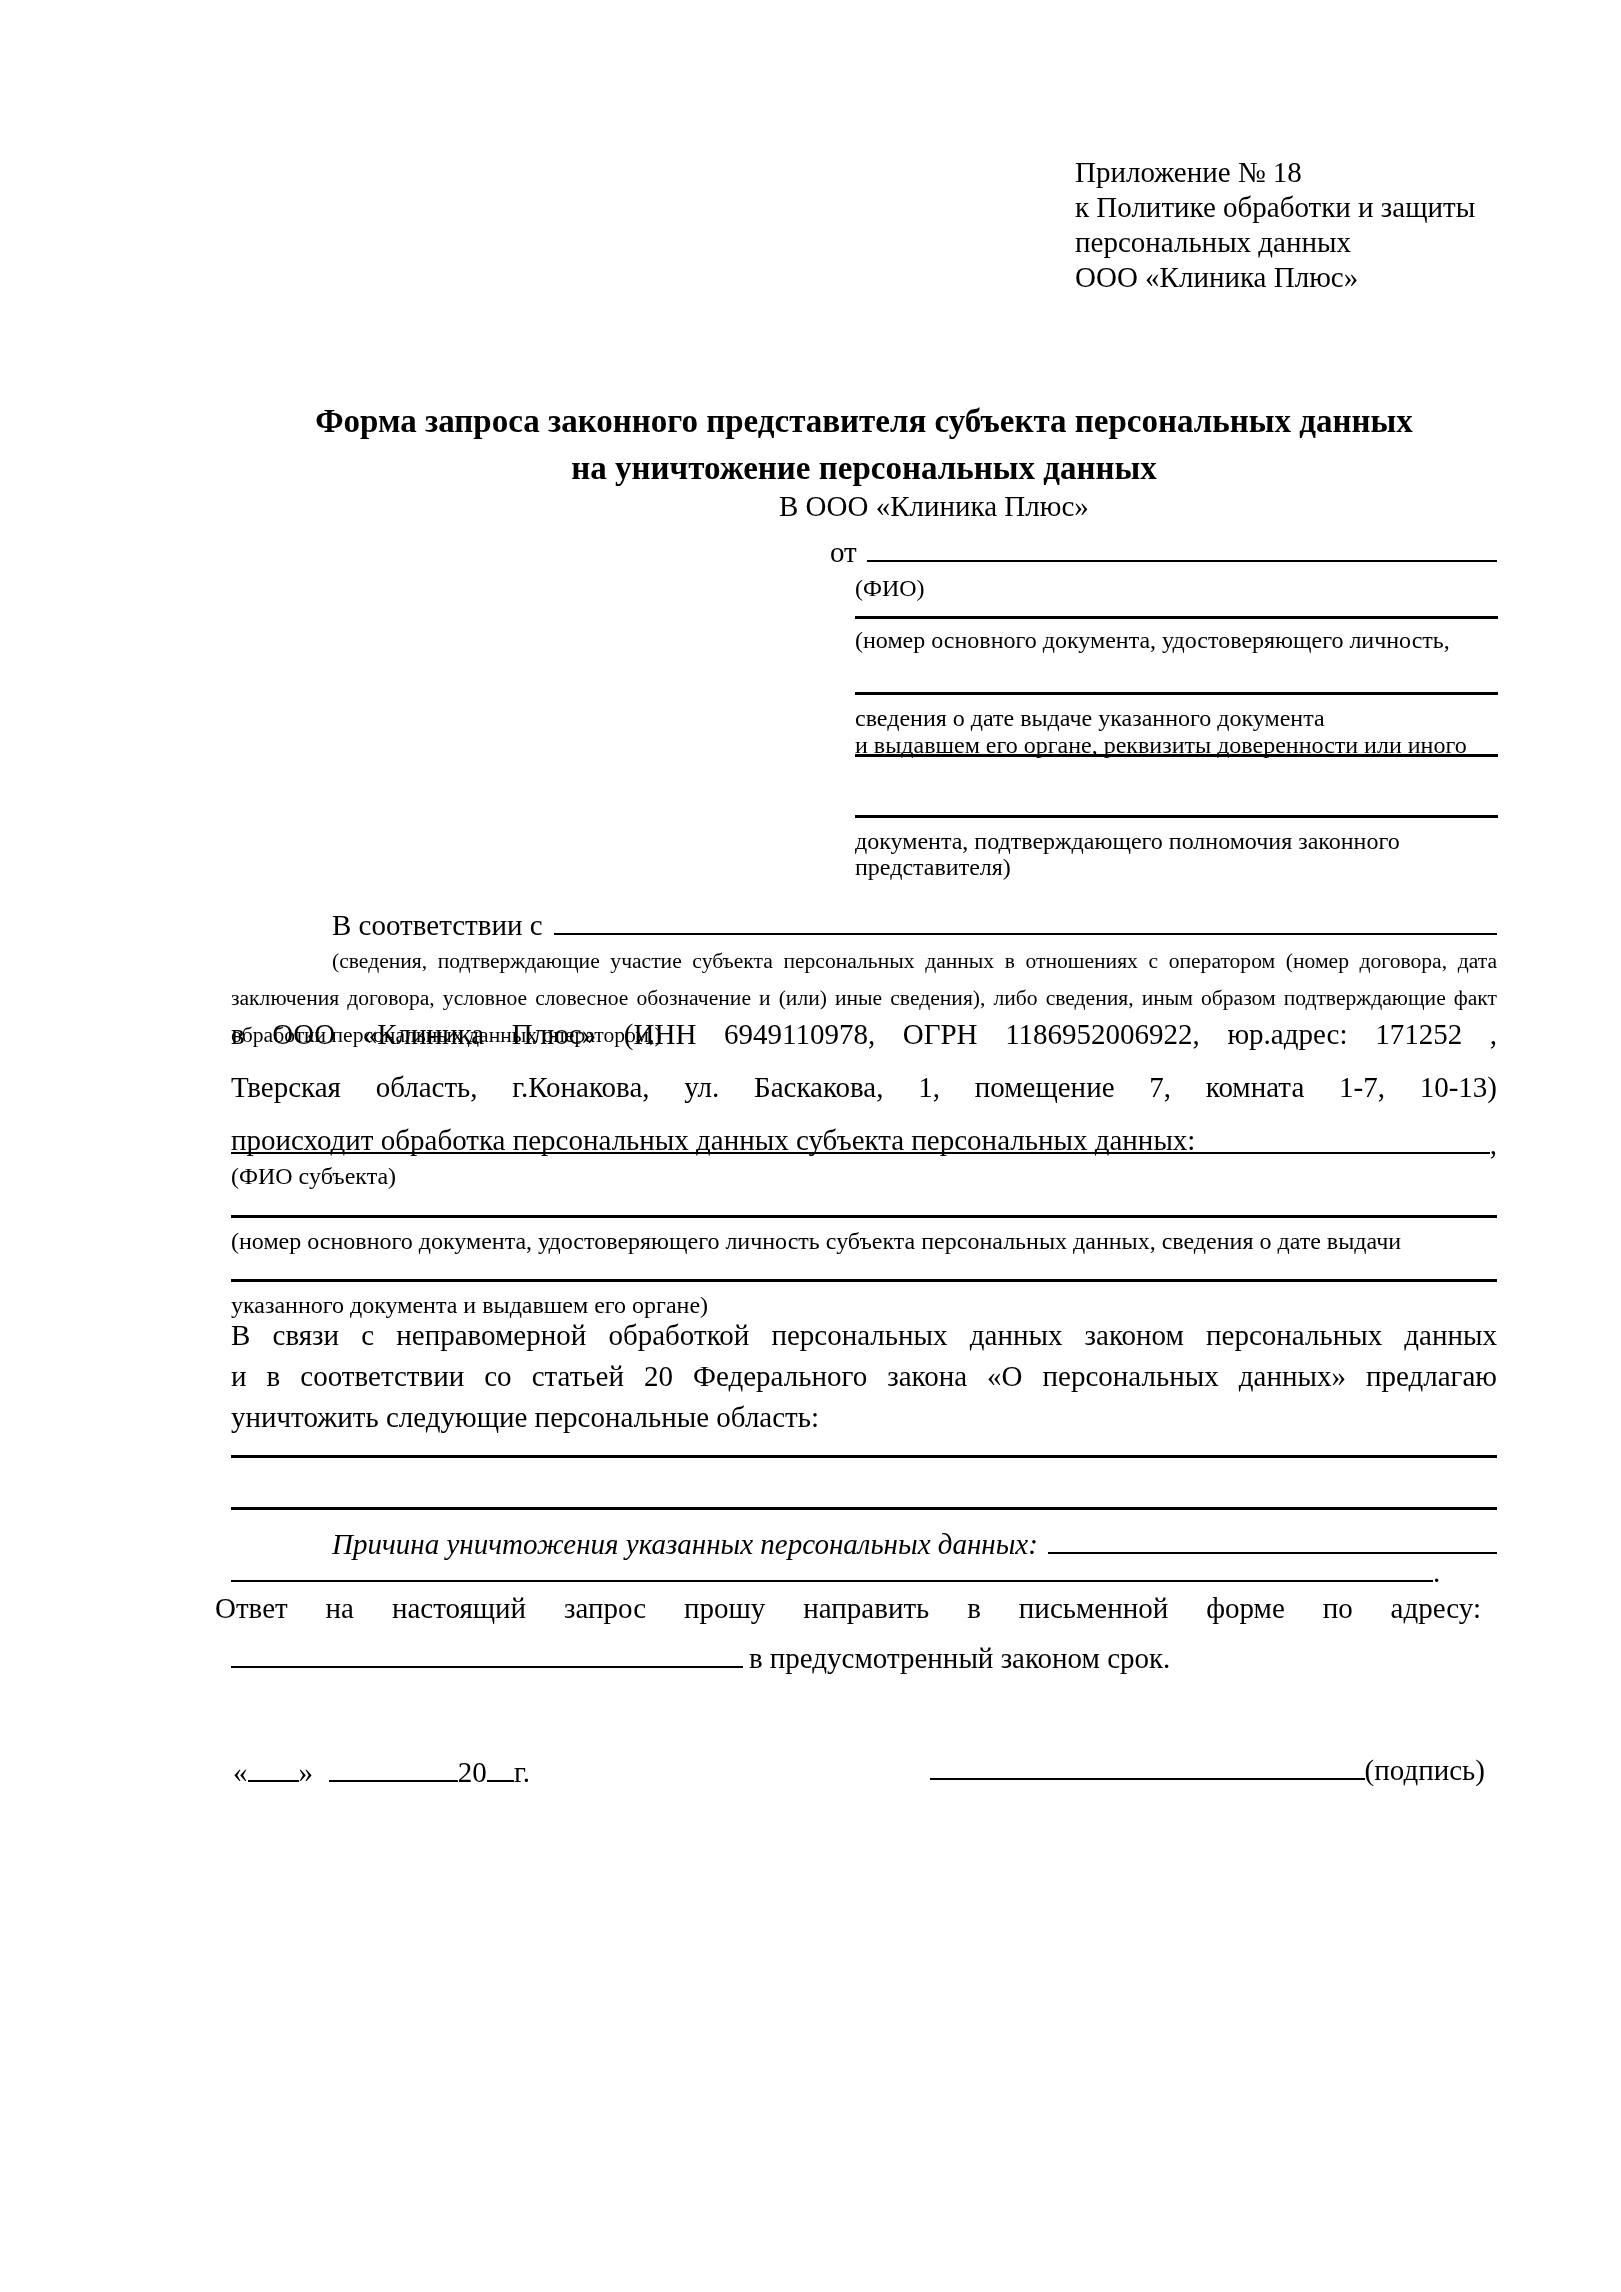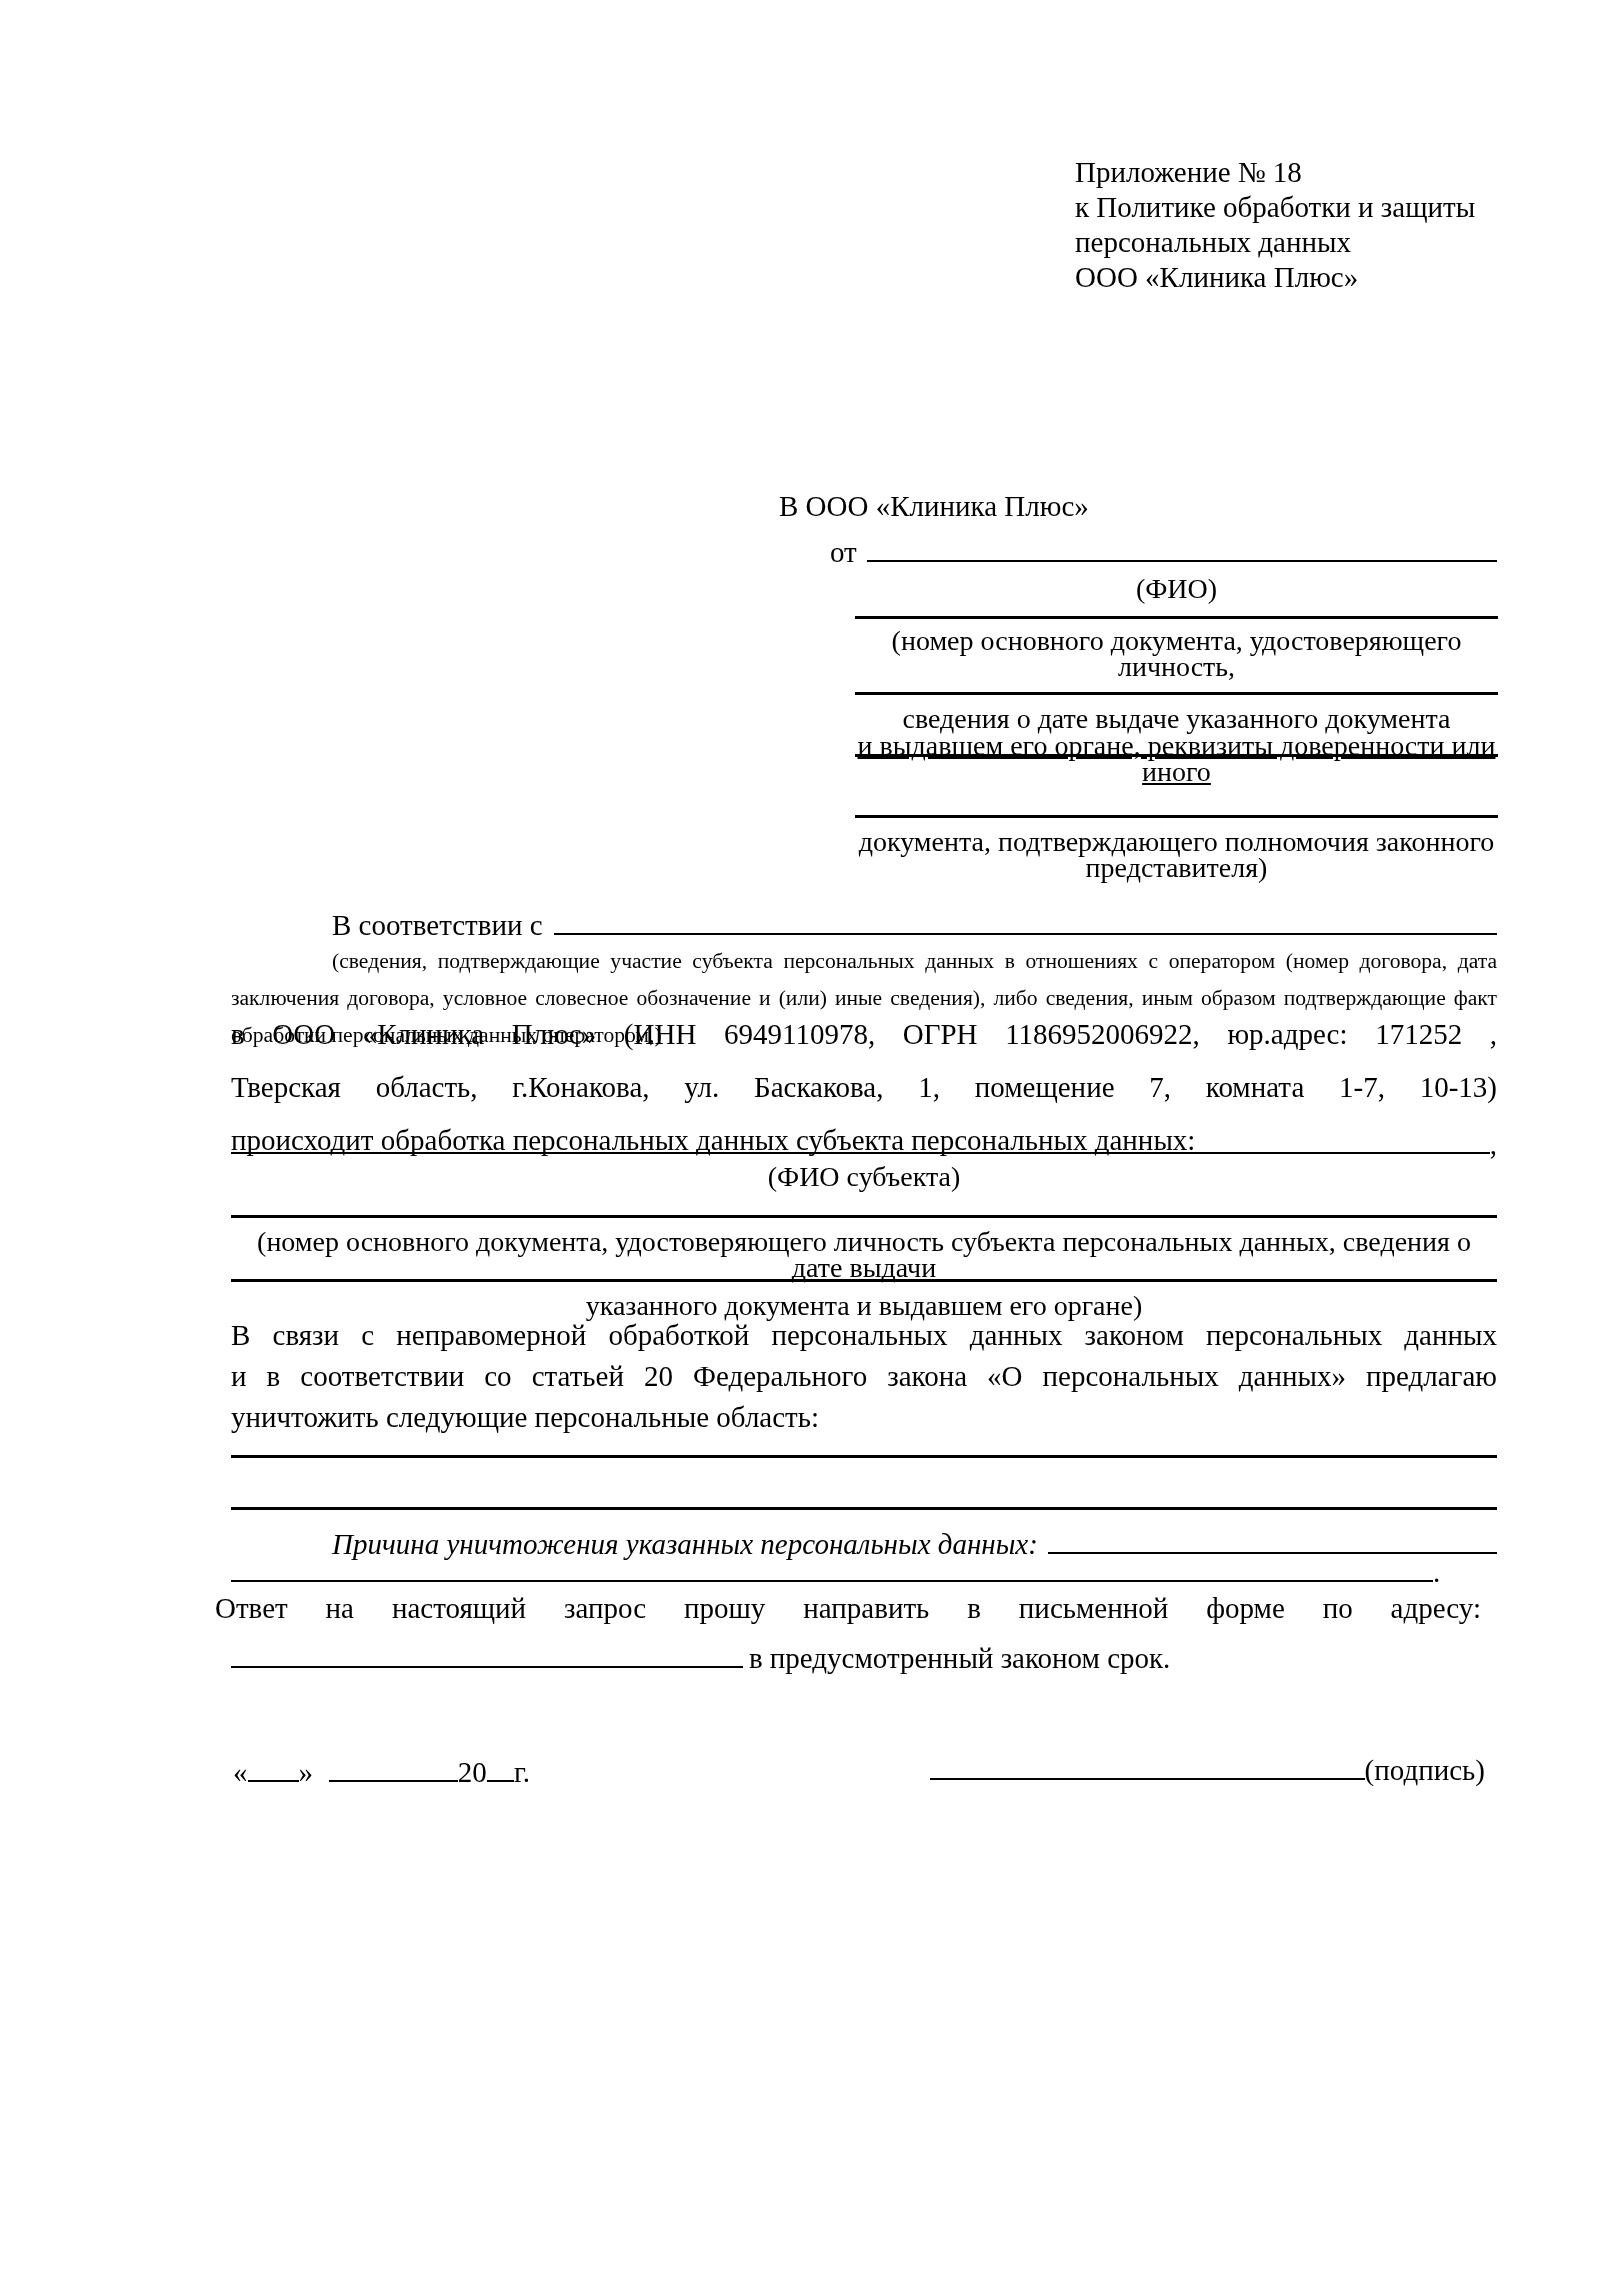--- a/index.html
+++ b/index.html
@@ -11,21 +11,21 @@
     font-family:"Liberation Serif","DejaVu Serif",serif;
     color:#000;
     font-size:29px;
     overflow:hidden;
   }
   .abs { position:absolute; }
   .row { display:flex; align-items:baseline; }
   .fill { display:inline-block; height:31px; border-bottom:2.9px solid #000; }
   .grow { flex:1 1 auto; }
   .rule { position:absolute; height:2.9px; background:#000; }
-  .cap  { font-size:28px; text-align:center; line-height:25.5px; }
+  .cap  { font-size:24px; text-align:left; line-height:25.5px; }
   .jl   { text-align:justify; text-align-last:justify; }
   .nowrap { white-space:nowrap; }
 
   .appendix { left:1075px; top:155px; font-size:29px; line-height:35px; }
   .doc-title {
     left:231px; top:398px; width:1266px;
     text-align:center; font-weight:bold;
     font-size:33px; line-height:47px;
   }
   .addr-to { left:779px; top:490px; }
@@ -59,20 +59,24 @@
 
 <div class="page">
 
   <div class="abs appendix">
     <div>Приложение № 18</div>
     <div>к Политике обработки и защиты</div>
     <div>персональных данных</div>
     <div>ООО «Клиника Плюс»</div>
   </div>
 
+  <div class="abs doc-title">
+    <div>Форма запроса законного представителя субъекта персональных данных</div>
+    <div>на уничтожение персональных данных</div>
+  </div>
 
   <div class="abs addr-to">В ООО «Клиника Плюс»</div>
 
   <div class="abs row from-row">
     <span>от</span>
     <span class="fill grow"></span>
   </div>
   <div class="abs cap" style="left:855px;top:576px;width:643px;">(ФИО)</div>
 
   <div class="rule" style="left:855px;top:616px;width:643px;"></div>

